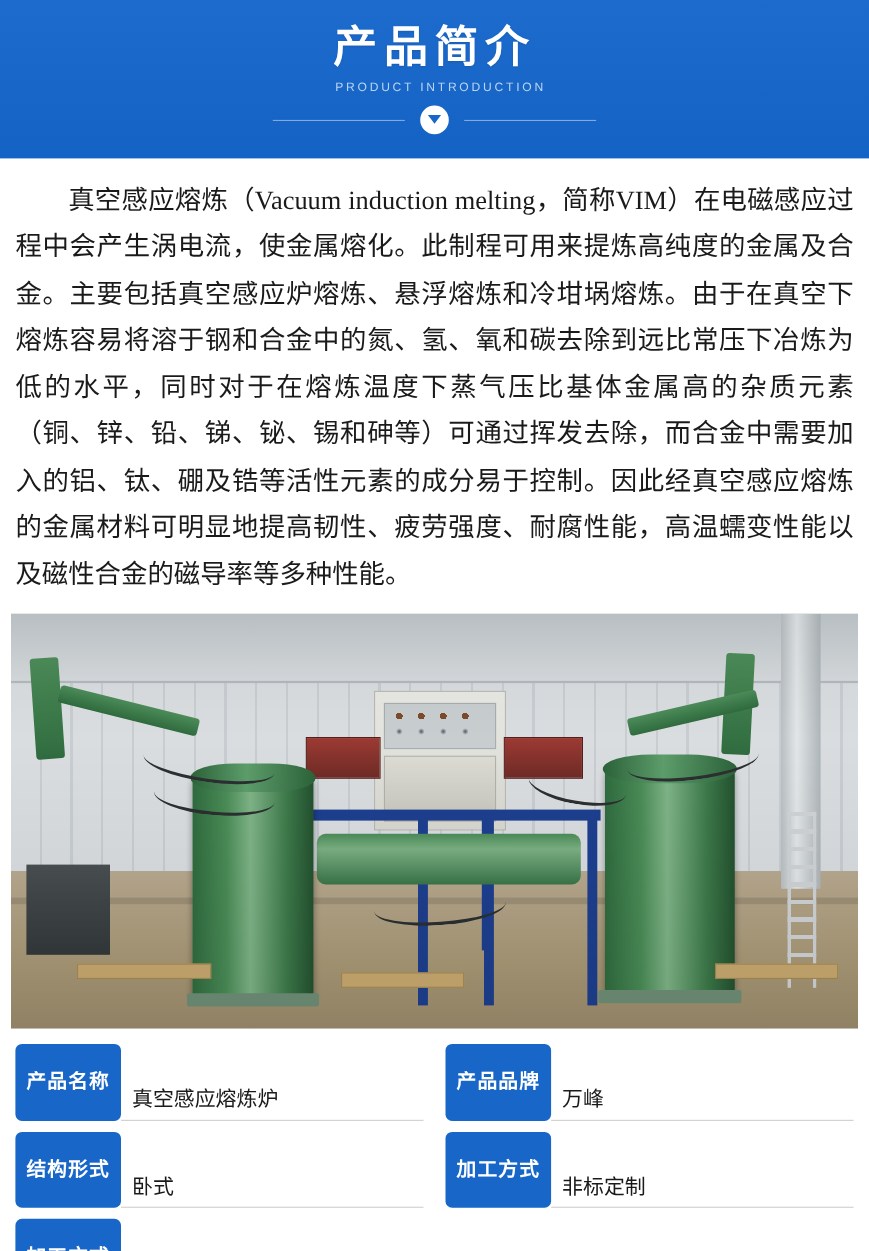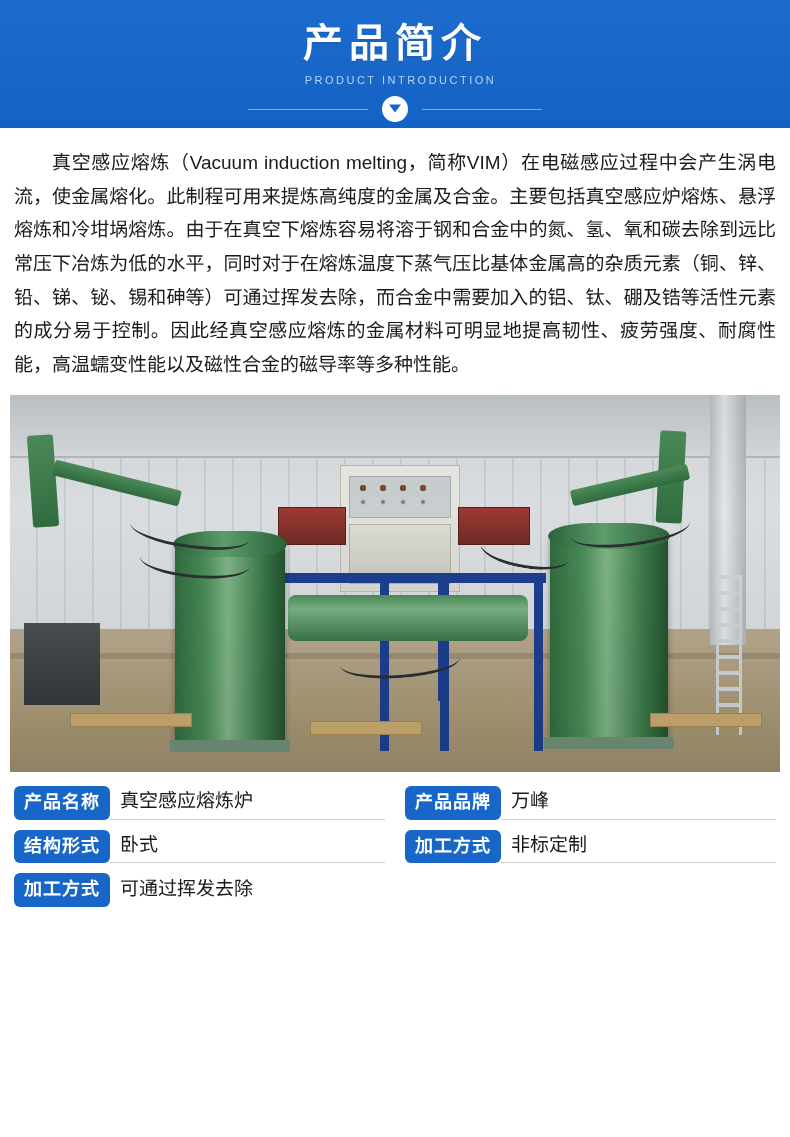--- a/index.html
+++ b/index.html
@@ -15,21 +15,21 @@
   .page {
     width: 790px;
     position: relative;
     overflow: hidden;
   }
 
   
   .banner {
     background: #1766c8;
     background: linear-gradient(180deg, #1d6ccd 0%, #1462c3 100%);
-    height: 128px;
+    height: 144px;
     position: relative;
     text-align: center;
     color: #ffffff;
   }
   .banner-title {
     font-size: 40px;
     font-weight: bold;
     letter-spacing: 6px;
     padding-top: 18px;
     line-height: 1.25;
@@ -73,27 +73,27 @@
     width: 0;
     height: 0;
     border-left: 6px solid transparent;
     border-right: 6px solid transparent;
     border-top: 8px solid #1766c8;
   }
 
   
   .intro {
     padding: 18px 14px 6px 14px;
-    font-size: 19px;
+    font-size: 24px;
     line-height: 1.77;
     color: #1a1a1a;
     text-align: justify;
     text-justify: inter-ideograph;
     text-indent: 2em;
-    font-family: Liberation Sans, sans-serif;
+    font-family: Liberation Serif, serif;
   }
 
   
   .photo-wrap {
     margin: 8px 10px 0 10px;
     width: 770px;
     height: 377px;
     position: relative;
     overflow: hidden;
     background: #9aa3a6;
@@ -300,21 +300,21 @@
     align-items: flex-end;
     flex: 1 1 0;
     min-width: 0;
   }
   .spec-item.full { flex: 1 1 100%; }
   .spec-label {
     background: #1766c8;
     color: #ffffff;
     font-size: 18px;
     font-weight: bold;
-    padding: 5px 10px;
+    padding: 23px 10px;
     border-radius: 6px;
     white-space: nowrap;
     letter-spacing: 1px;
     line-height: 1.3;
   }
   .spec-value {
     font-size: 19px;
     color: #1a1a1a;
     padding: 0 6px 3px 10px;
     border-bottom: 1px solid #cfcfcf;

